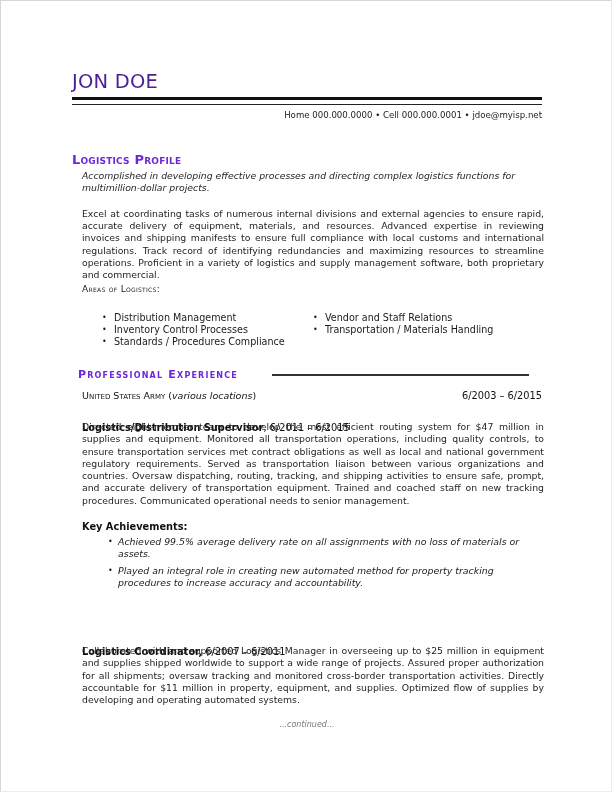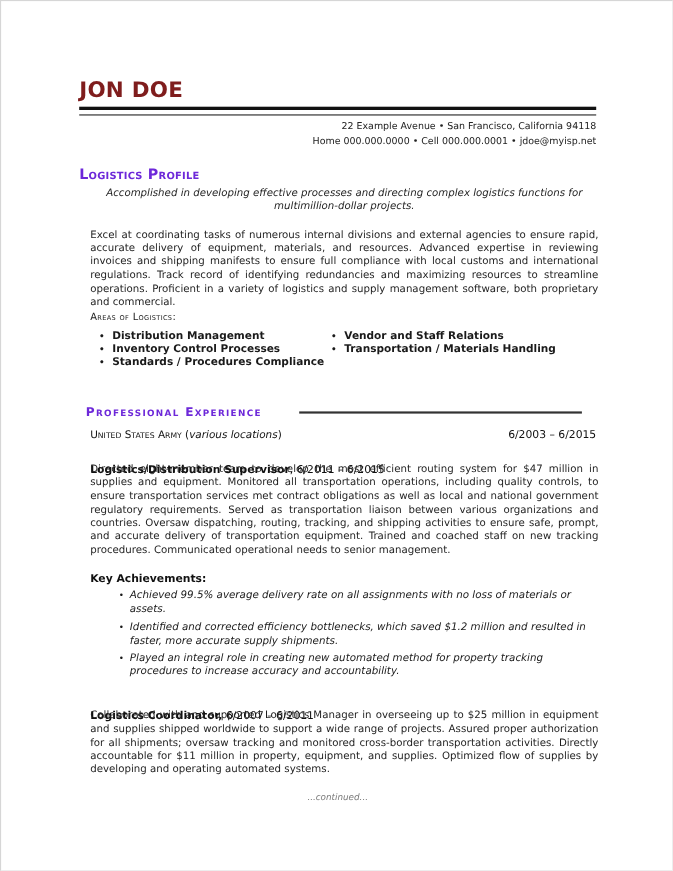--- a/index.html
+++ b/index.html
@@ -12,44 +12,44 @@
   }
   .page-border {
     position: absolute; left: 0; top: 0; width: 610px; height: 790px;
     border-top: 1px solid #d6d6d6; border-left: 1px solid #d6d6d6;
     border-right: 1px solid #ececec; border-bottom: 1px solid #ececec;
   }
   .page { position: absolute; left: 72px; top: 72px; width: 470px; }
 
   .name {
     position: absolute; left: 0; top: 0;
-    font-size: 19.5px; font-weight: bold; letter-spacing: 0.2px; color: #7f1d1d;
+    font-size: 19.5px; font-weight: normal; letter-spacing: 0.2px; color: #4c1d95;
     line-height: 20px;
   }
   .rule-thick { position: absolute; left: 0; top: 25px; width: 470px; height: 2.5px; background: #111; }
   .rule-thin  { position: absolute; left: 0; top: 32px; width: 470px; height: 1px; background: #222; }
   .contact {
     position: absolute; right: 0; top: 37px; text-align: right;
     font-size: 8.6px; line-height: 13.5px; color: #222;
   }
 
   .sec-title {
     position: absolute; left: 0; font-weight: bold; color: #6d28d9;
     font-variant: small-caps; font-size: 13px; letter-spacing: 0.2px;
   }
   .sec-profile { top: 80px; }
-  .block { position: absolute; left: 10px; width: 462px; font-size: 9.3px; color: #1e1e1e; text-align: center; }
+  .block { position: absolute; left: 10px; width: 462px; font-size: 9.3px; color: #1e1e1e; }
   .tagline { top: 98px; font-style: italic; line-height: 12px; }
   .summary { top: 136px; line-height: 12.2px; text-align: justify; }
 
   .aoe-title {
     position: absolute; left: 10px; top: 212px;
     font-size: 9px; font-variant: small-caps; letter-spacing: 0.3px; color: #222;
   }
-  .aoe-col { position: absolute; top: 228px; margin: 0; padding: 0; list-style: none; font-size: 9.6px; line-height: 12px; font-weight: bold; }
+  .aoe-col { position: absolute; top: 228px; margin: 12px; padding: 0; list-style: none; font-size: 9.6px; line-height: 12px; }
   .aoe-col li { position: relative; padding-left: 14px; }
   .aoe-col li::before { content: "\2022"; position: absolute; left: 2px; top: 0; font-size: 8px; }
   .aoe-left { left: 16px; }
   .aoe-right { left: 227px; }
 
   .sec-exp { top: 296px; font-size: 11px; letter-spacing: 1.2px; left: 6px; }
   .exp-rule { position: absolute; left: 200px; top: 302px; width: 257px; height: 1.5px; background: #333; }
 
   .employer { position: absolute; left: 10px; top: 318px; font-size: 9.5px; color: #111; }
   .employer .org { font-variant: small-caps; }
@@ -78,21 +78,20 @@
 <body>
 
 <div class="page-border"></div>
 
 <div class="page">
 
   <div class="name">JON DOE</div>
   <div class="rule-thick"></div>
   <div class="rule-thin"></div>
   <div class="contact">
-    <div>22 Example Avenue • San Francisco, California 94118</div>
     <div>Home 000.000.0000 • Cell 000.000.0001 • jdoe@myisp.net</div>
   </div>
 
   <div class="sec-title sec-profile">Logistics Profile</div>
   <div class="block tagline">Accomplished in developing effective processes and directing complex logistics functions for multimillion-dollar projects.</div>
   <div class="block summary">Excel at coordinating tasks of numerous internal divisions and external agencies to ensure rapid, accurate delivery of equipment, materials, and resources. Advanced expertise in reviewing invoices and shipping manifests to ensure full compliance with local customs and international regulations. Track record of identifying redundancies and maximizing resources to streamline operations. Proficient in a variety of logistics and supply management software, both proprietary and commercial.</div>
 
   <div class="aoe-title">Areas of Logistics:</div>
   <ul class="aoe-col aoe-left">
     <li>Distribution Management</li>
@@ -109,21 +108,20 @@
 
   <div class="employer"><span class="org">United States Army</span><span> (</span><span class="loc">various locations</span><span>)</span></div>
   <div class="employer-dates">6/2003 – 6/2015</div>
 
   <div class="job-title job1-title"><span class="t">Logistics/Distribution Supervisor</span><span>, 6/2011 – 6/2015</span></div>
   <div class="block job1-desc">Directed eight-member team to develop the most efficient routing system for $47 million in supplies and equipment. Monitored all transportation operations, including quality controls, to ensure transportation services met contract obligations as well as local and national government regulatory requirements. Served as transportation liaison between various organizations and countries. Oversaw dispatching, routing, tracking, and shipping activities to ensure safe, prompt, and accurate delivery of transportation equipment. Trained and coached staff on new tracking procedures. Communicated operational needs to senior management.</div>
 
   <div class="ka">Key Achievements:</div>
   <ul class="ach-list">
     <li>Achieved 99.5% average delivery rate on all assignments with no loss of materials or assets.</li>
-    <li>Identified and corrected efficiency bottlenecks, which saved $1.2 million and resulted in faster, more accurate supply shipments.</li>
     <li>Played an integral role in creating new automated method for property tracking procedures to increase accuracy and accountability.</li>
   </ul>
 
   <div class="job-title job2-title"><span class="t">Logistics Coordinator,</span><span> 6/2007 – 6/2011</span></div>
   <div class="block job2-desc">Collaborated with and supported Logistics Manager in overseeing up to $25 million in equipment and supplies shipped worldwide to support a wide range of projects. Assured proper authorization for all shipments; oversaw tracking and monitored cross-border transportation activities. Directly accountable for $11 million in property, equipment, and supplies. Optimized flow of supplies by developing and operating automated systems.</div>
 
   <div class="continued">...continued...</div>
 </div>
 
 </body></html>

